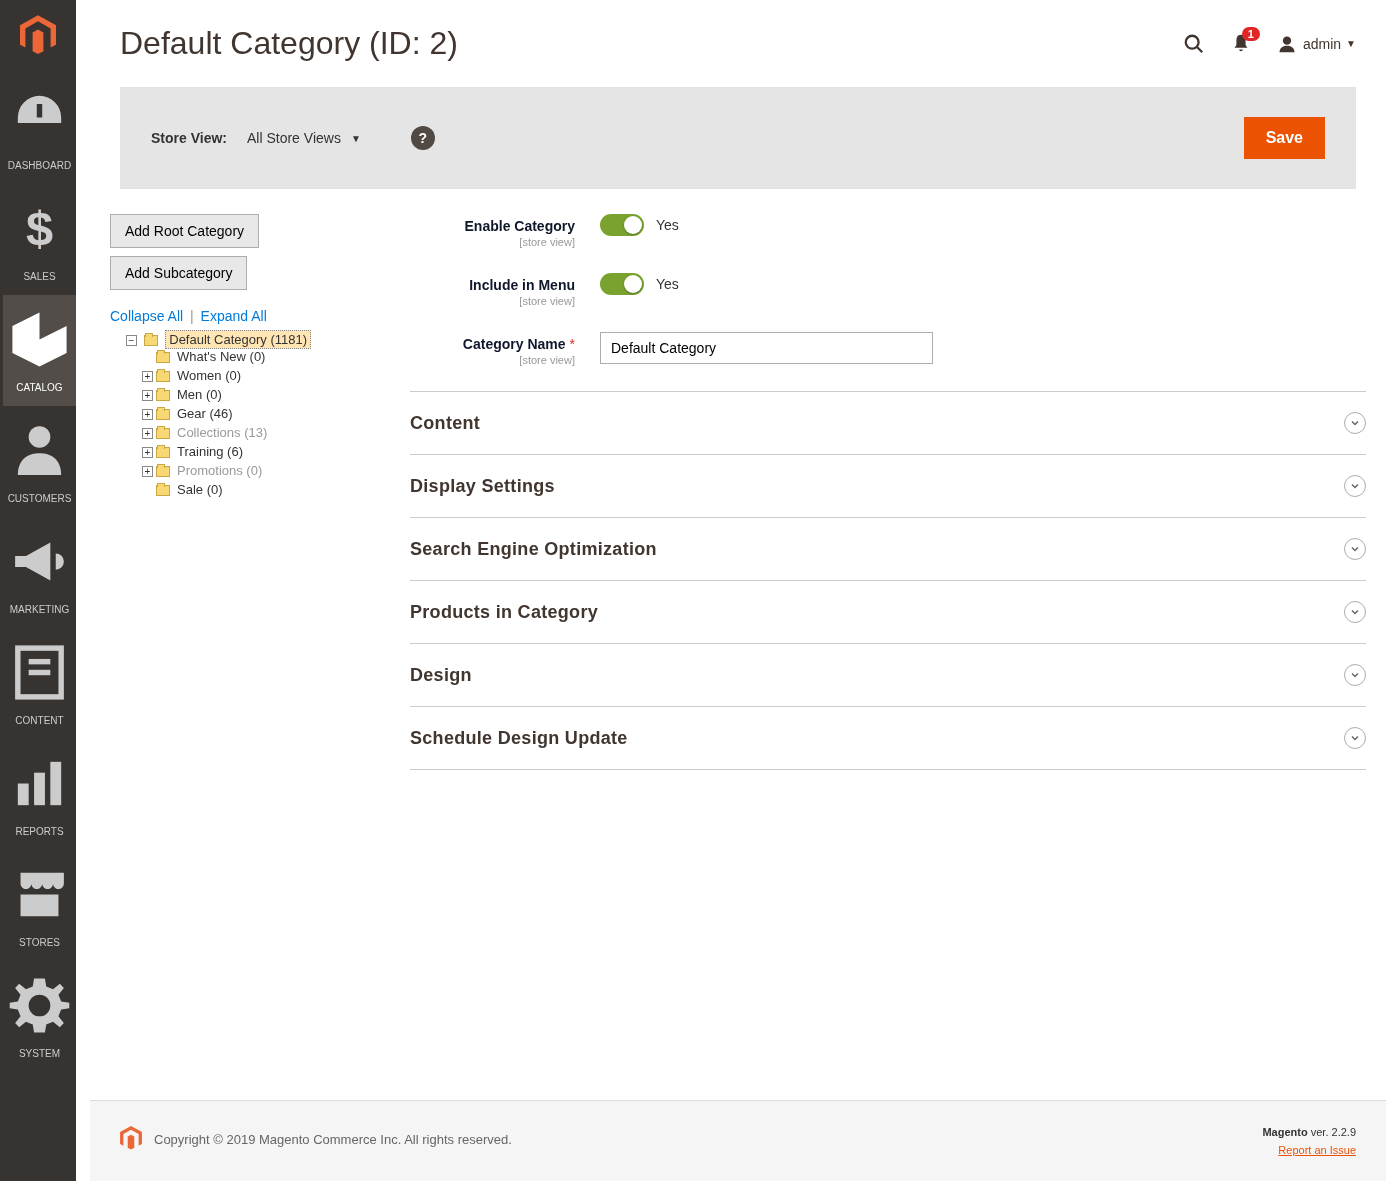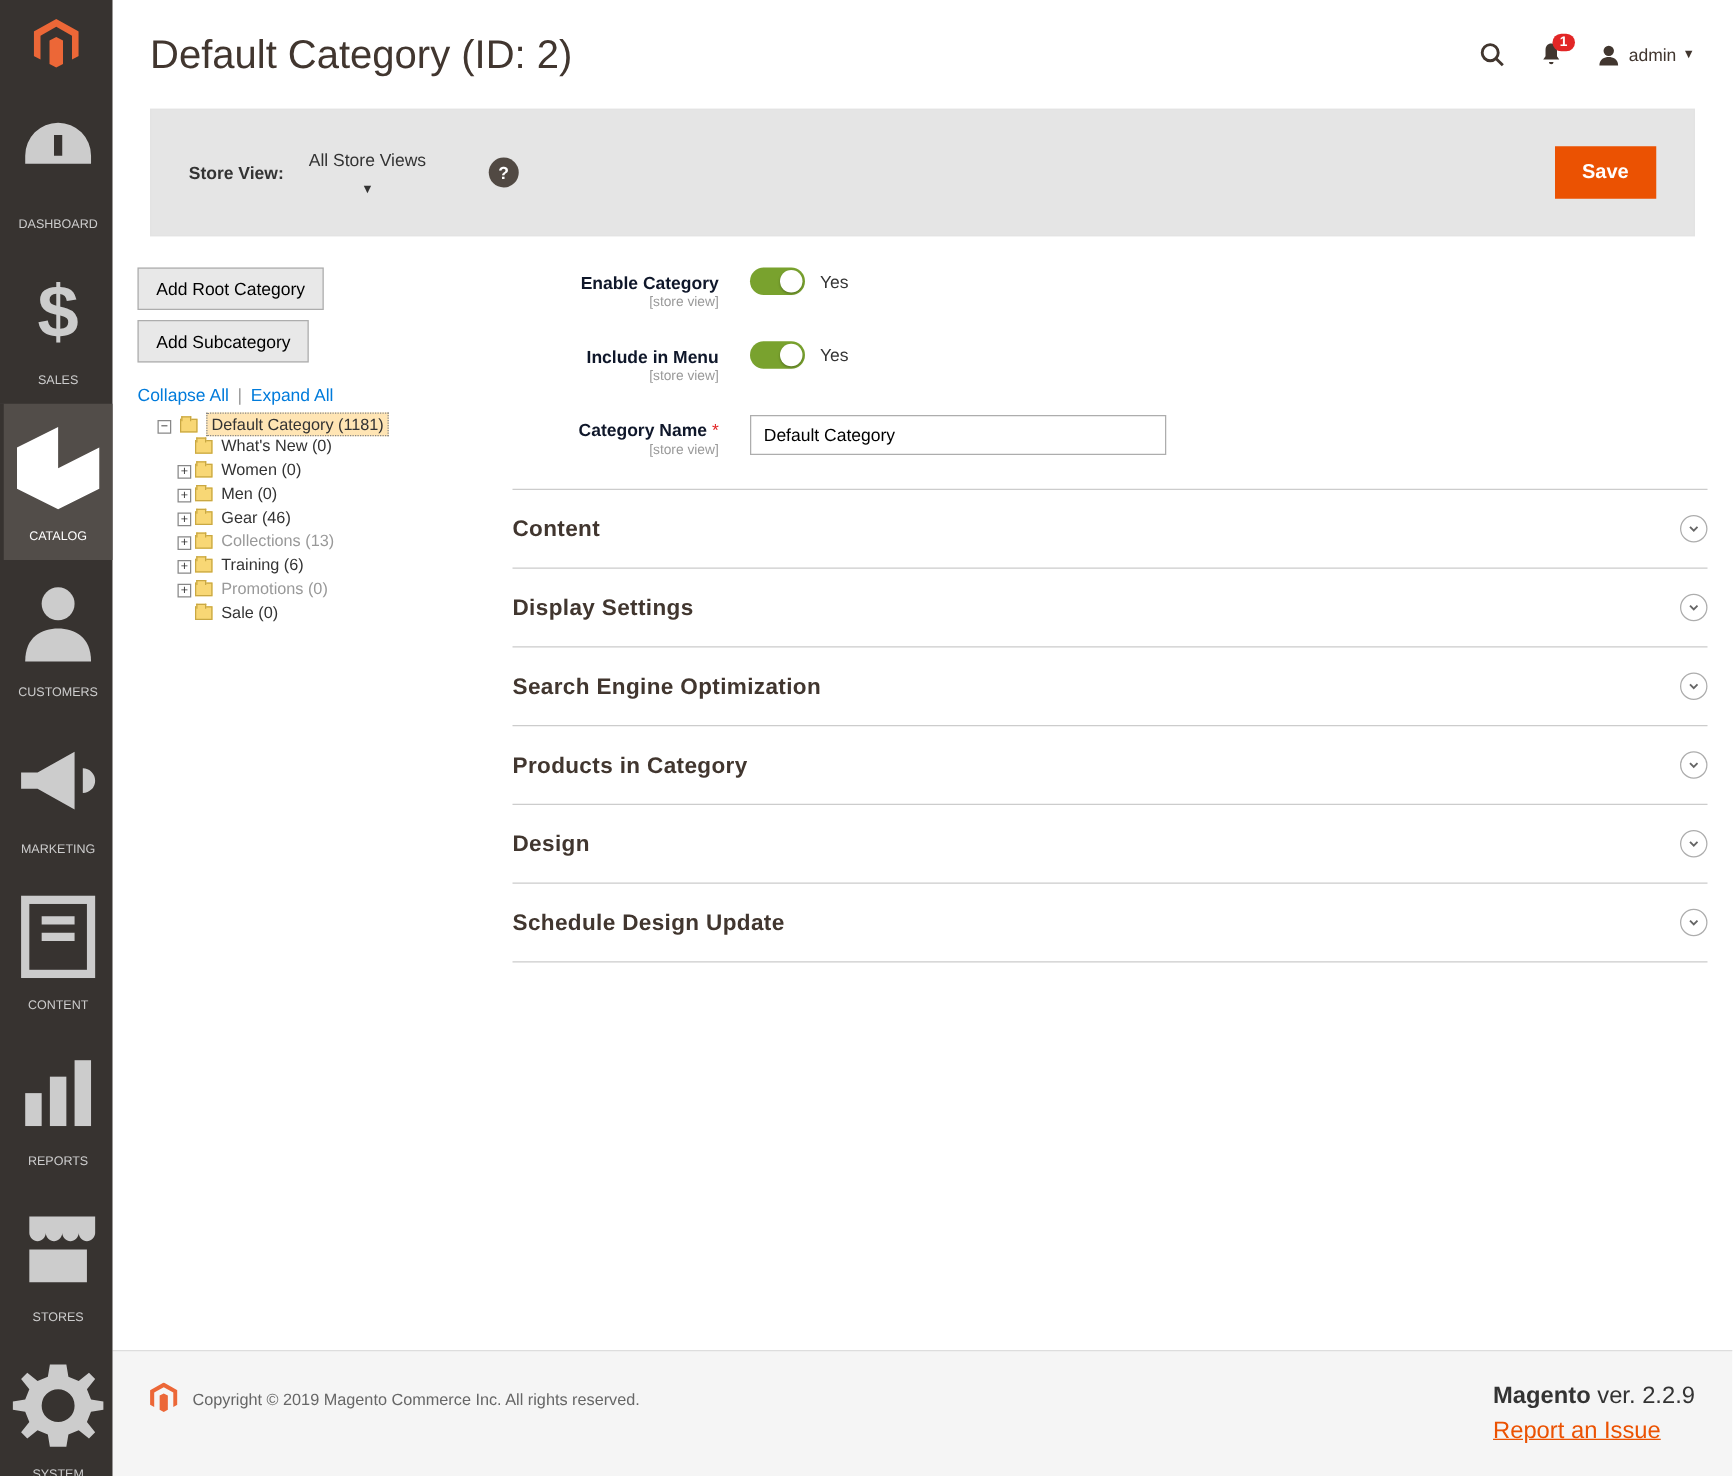--- a/index.html
+++ b/index.html
@@ -1,19 +1,19 @@
 <!DOCTYPE html>
 <html><head>
 <meta charset="utf-8">
 <style>
 * { box-sizing: border-box; margin: 0; padding: 0; }
 body { font-family: 'Helvetica Neue', Arial, sans-serif; font-size: 14px; color: #333; background: #fff; }
 
 
-.sidebar { position: fixed; left: 0; top: 0; bottom: 0; width: 90px; background: #373330; display: flex; flex-direction: column; }
+.sidebar { position: fixed; left: 0; top: 0; bottom: 0; width: 76px; background: #373330; display: flex; flex-direction: column; }
 .logo { padding: 15px 0; text-align: center; }
 .logo svg { width: 36px; height: 40px; }
 .nav-item { padding: 12px 4px; text-align: center; color: #ccc; cursor: pointer; font-size: 10px; border-left: 3px solid transparent; }
 .nav-item.active { background: #524d49; color: #fff; border-left: 3px solid #373330; }
 .nav-item .nav-icon { font-size: 22px; display: block; margin-bottom: 4px; }
 .nav-item .nav-label { display: block; line-height: 1.2; }
 
 
 .main { margin-left: 90px; background: #fff; min-height: 100vh; display:flex; flex-direction:column;}
 .page-header { display: flex; align-items: center; justify-content: space-between; padding: 25px 30px 15px; }
@@ -24,21 +24,21 @@
 .bell-wrap { position: relative; }
 .badge { position: absolute; top: -6px; right: -8px; background: #e22626; color: #fff; border-radius: 10px; font-size: 11px; padding: 1px 6px; font-weight:bold; }
 .admin-user svg.user { width: 20px; height: 20px; margin-right: 6px; fill: #41362f;}
 .admin-user .name { font-size: 14px; text-align: right; }
 .admin-user .chev { margin-left: 5px; font-size: 10px; }
 
 
 .storeview-bar { background: #e5e5e5; border: 1px solid #e3e3e3; padding: 29px 30px; display: flex; align-items: center; justify-content:space-between; margin: 10px 30px 25px;}
 .sv-left { display:flex; align-items:center; gap: 20px;}
 .sv-label { font-weight: bold; font-size: 14px; }
-.sv-selector { display: flex; align-items:center; gap: 10px; cursor:pointer;flex-direction:column;}
+.sv-selector { display: flex; align-items:center; gap: 10px; cursor:pointer;}
 .sv-help { width: 24px; height: 24px; background: #514943; color: #fff; border-radius: 50%; text-align:center; line-height:24px; font-weight:bold; font-size:14px; margin-left: 30px;}
 .btn-save { background: #eb5202; color: #fff; border: none; padding: 12px 22px; font-size: 16px; cursor: pointer; font-weight:600;}
 
 
 .content-area { display: flex; padding: 0 20px; gap: 40px; flex:1;}
 .left-col { width: 260px; flex-shrink: 0; }
 .right-col { flex: 1; }
 
 .btn-secondary { background: #e8e8e8; border: 1px solid #adadad; padding: 8px 14px; font-size: 14px; cursor:pointer; margin-bottom: 8px; display:block;}
 
@@ -76,21 +76,21 @@
 .accordion { border-bottom: 1px solid #ccc; }
 .acc-header { display: flex; justify-content: space-between; align-items: center; padding: 20px 0; cursor:pointer; border-top: 1px solid #ccc;}
 .acc-title { font-size: 18px; font-weight: 600; color: #41362f; letter-spacing: 0.3px;}
 .acc-chevron { width: 22px; height: 22px; border: 1px solid #adadad; border-radius: 50%; display:flex; align-items:center; justify-content:center;}
 .acc-chevron svg { width:10px; height:10px;}
 
 
 .footer { background: #f5f5f5; border-top: 1px solid #ddd; padding: 25px 30px; display:flex; justify-content:space-between; align-items:flex-start; margin-top:40px;}
 .footer-left { display:flex; align-items:center; gap: 12px; color:#666; font-size:13px;}
 .footer-logo svg { width:22px; height:24px;}
-.footer-right { font-size:19px;}
+.footer-right { text-align:right; font-size:11px;}
 .footer-right a { color: #eb5202; text-decoration: underline;}
 </style>
 </head>
 <body>
 
 <div class="sidebar">
   <div class="logo">
     <svg viewBox="0 0 100 110">
         <path fill="#ec6737" d="M50 0 L100 28 L100 82 L85 90 L85 37 L50 17 L15 37 L15 90 L0 82 L0 28 Z M35 48 L35 100 L50 108 L65 100 L65 48 L50 40 Z"></path>
       </svg>

